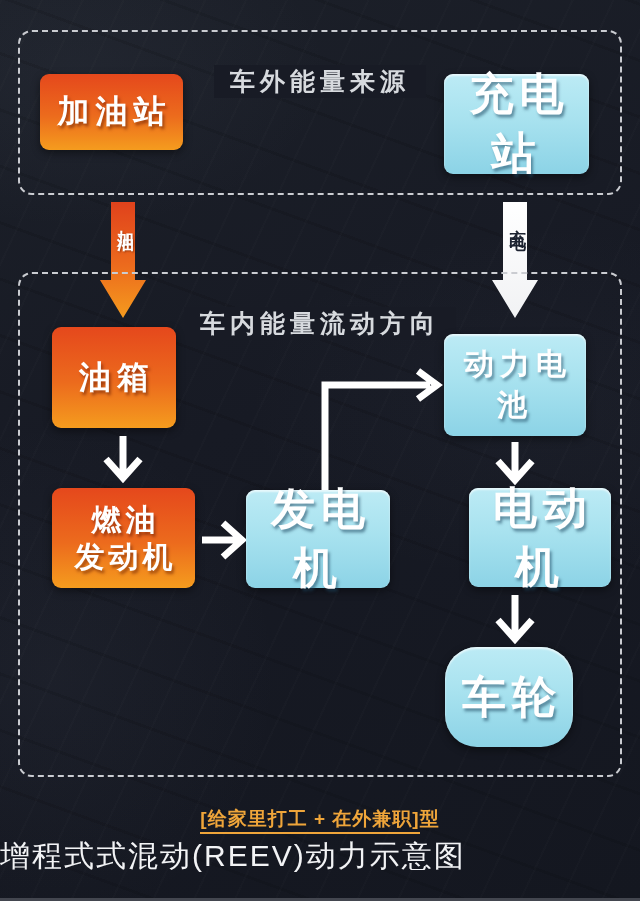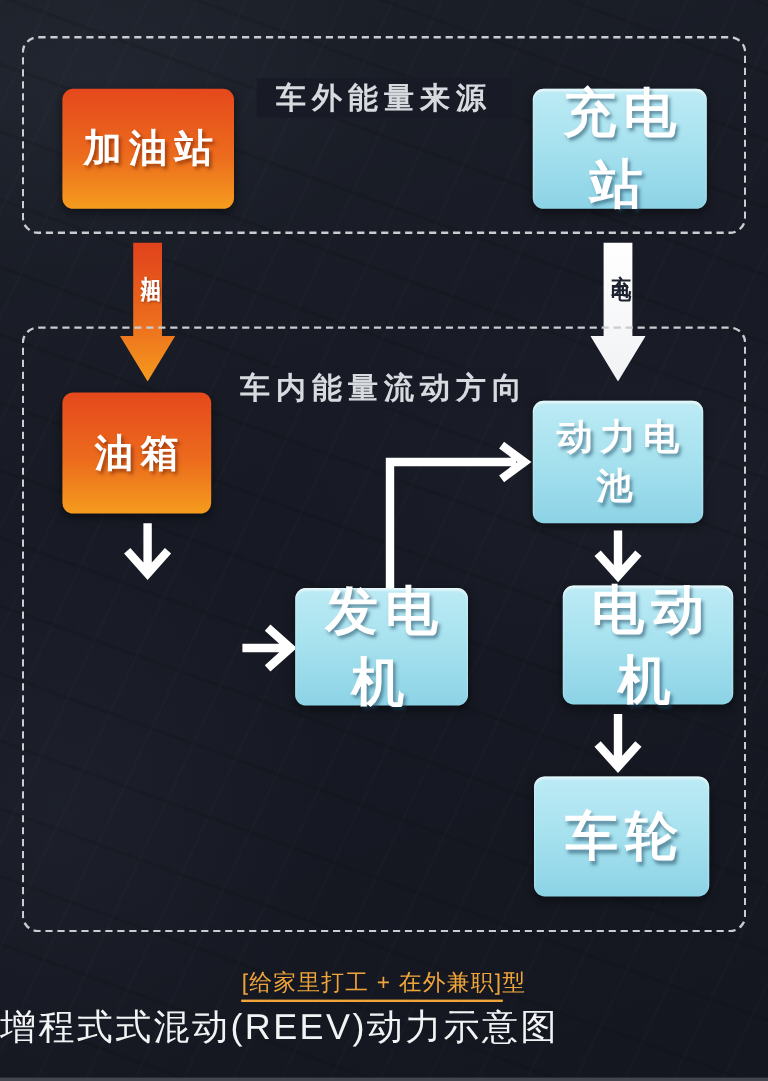--- a/index.html
+++ b/index.html
@@ -52,21 +52,21 @@
     position:absolute;writing-mode:vertical-rl;text-orientation:upright;
     font-weight:bold;font-size:17px;letter-spacing:4px;white-space:nowrap;
   }
   .arrow-label-vert.white-text{color:#fff;text-shadow:1px 1px 2px rgba(100,30,0,0.6);}
   .arrow-label-vert.dark-text{color:#1c2230;}
 
   .stroke-arrow{position:absolute;}
 
   .footer-tag{
     position:absolute;left:0;top:806px;width:640px;text-align:center;
-    color:#efa53a;font-size:19px;font-weight:normal;letter-spacing:1px;
+    color:#efa53a;font-size:19px;font-weight:bold;letter-spacing:1px;
   }
   .footer-tag .underlined{border-bottom:2px solid #efa53a;padding-bottom:3px;}
   .footer-title{
     position:absolute;left:0;top:836px;width:640px;text-align:left;
     color:#f2f3f5;font-size:30px;letter-spacing:2px;font-weight:normal;
   }
   .footer-credit{
     position:absolute;right:10px;top:869px;
     color:#eceef0;font-size:17px;letter-spacing:1px;
   }
@@ -74,21 +74,21 @@
 </style>
 </head>
 <body>
 
 <div id="canvas">
 
   <div class="dashed-box" style="left:18px;top:30px;width:600px;height:161px;">
     <div class="dashed-label">车外能量来源</div>
   </div>
 
-  <div class="node orange" style="left:52px;top:74px;width:143px;height:100px;text-align:center;">
+  <div class="node orange" style="left:40px;top:74px;width:143px;height:76px;text-align:center;">
     <span>加油站</span>
   </div>
 
   <div class="node blue" style="left:444px;top:74px;width:145px;height:100px;">
     <span>充电站</span>
   </div>
 
   <svg class="block-arrow" style="left:100px;top:202px;" width="46" height="116" viewBox="0 0 46 116">
     <defs>
       <linearGradient id="gradOrange" x1="0" y1="0" x2="0" y2="1">
@@ -113,34 +113,40 @@
   <div class="arrow-label-vert dark-text" style="left:506px;top:216px;">充电</div>
 
   <div class="dashed-box" style="left:18px;top:272px;width:600px;height:501px;">
     <div class="dashed-label">车内能量流动方向</div>
   </div>
 
   <div class="node orange" style="left:52px;top:327px;width:124px;height:101px;">
     <span>油箱</span>
   </div>
 
+  <div class="node orange two-line" style="left:52px;top:488px;width:143px;height:100px;">
+    <span>
+      <span style="display:block">燃油</span>
+      <span style="display:block">发动机</span>
+    </span>
+  </div>
 
   <div class="node blue" style="left:246px;top:490px;width:144px;height:98px;">
     <span>发电机</span>
   </div>
 
   <div class="node blue" style="left:444px;top:334px;width:142px;height:102px;font-size:30px;">
     <span>动力电池</span>
   </div>
 
   <div class="node blue" style="left:445px;top:488px;width:142px;height:99px;margin-left:24px;">
     <span>电动机</span>
   </div>
 
-  <div class="node blue" style="left:445px;top:647px;width:146px;height:100px;">
+  <div class="node blue" style="left:445px;top:647px;width:128px;height:100px;border-radius:32px;">
     <span>车轮</span>
   </div>
 
   <svg class="stroke-arrow" style="left:99px;top:434px;" width="48" height="50" viewBox="0 0 48 50">
     <path d="M24 2 V40 M7 25 L24 44 L41 25" stroke="#ffffff" stroke-width="7" fill="none"></path>
   </svg>
 
   <svg class="stroke-arrow" style="left:200px;top:516px;" width="46" height="48" viewBox="0 0 46 48">
     <path d="M2 24 H38 M23 7 L42 24 L23 41" stroke="#ffffff" stroke-width="7" fill="none"></path>
   </svg>

